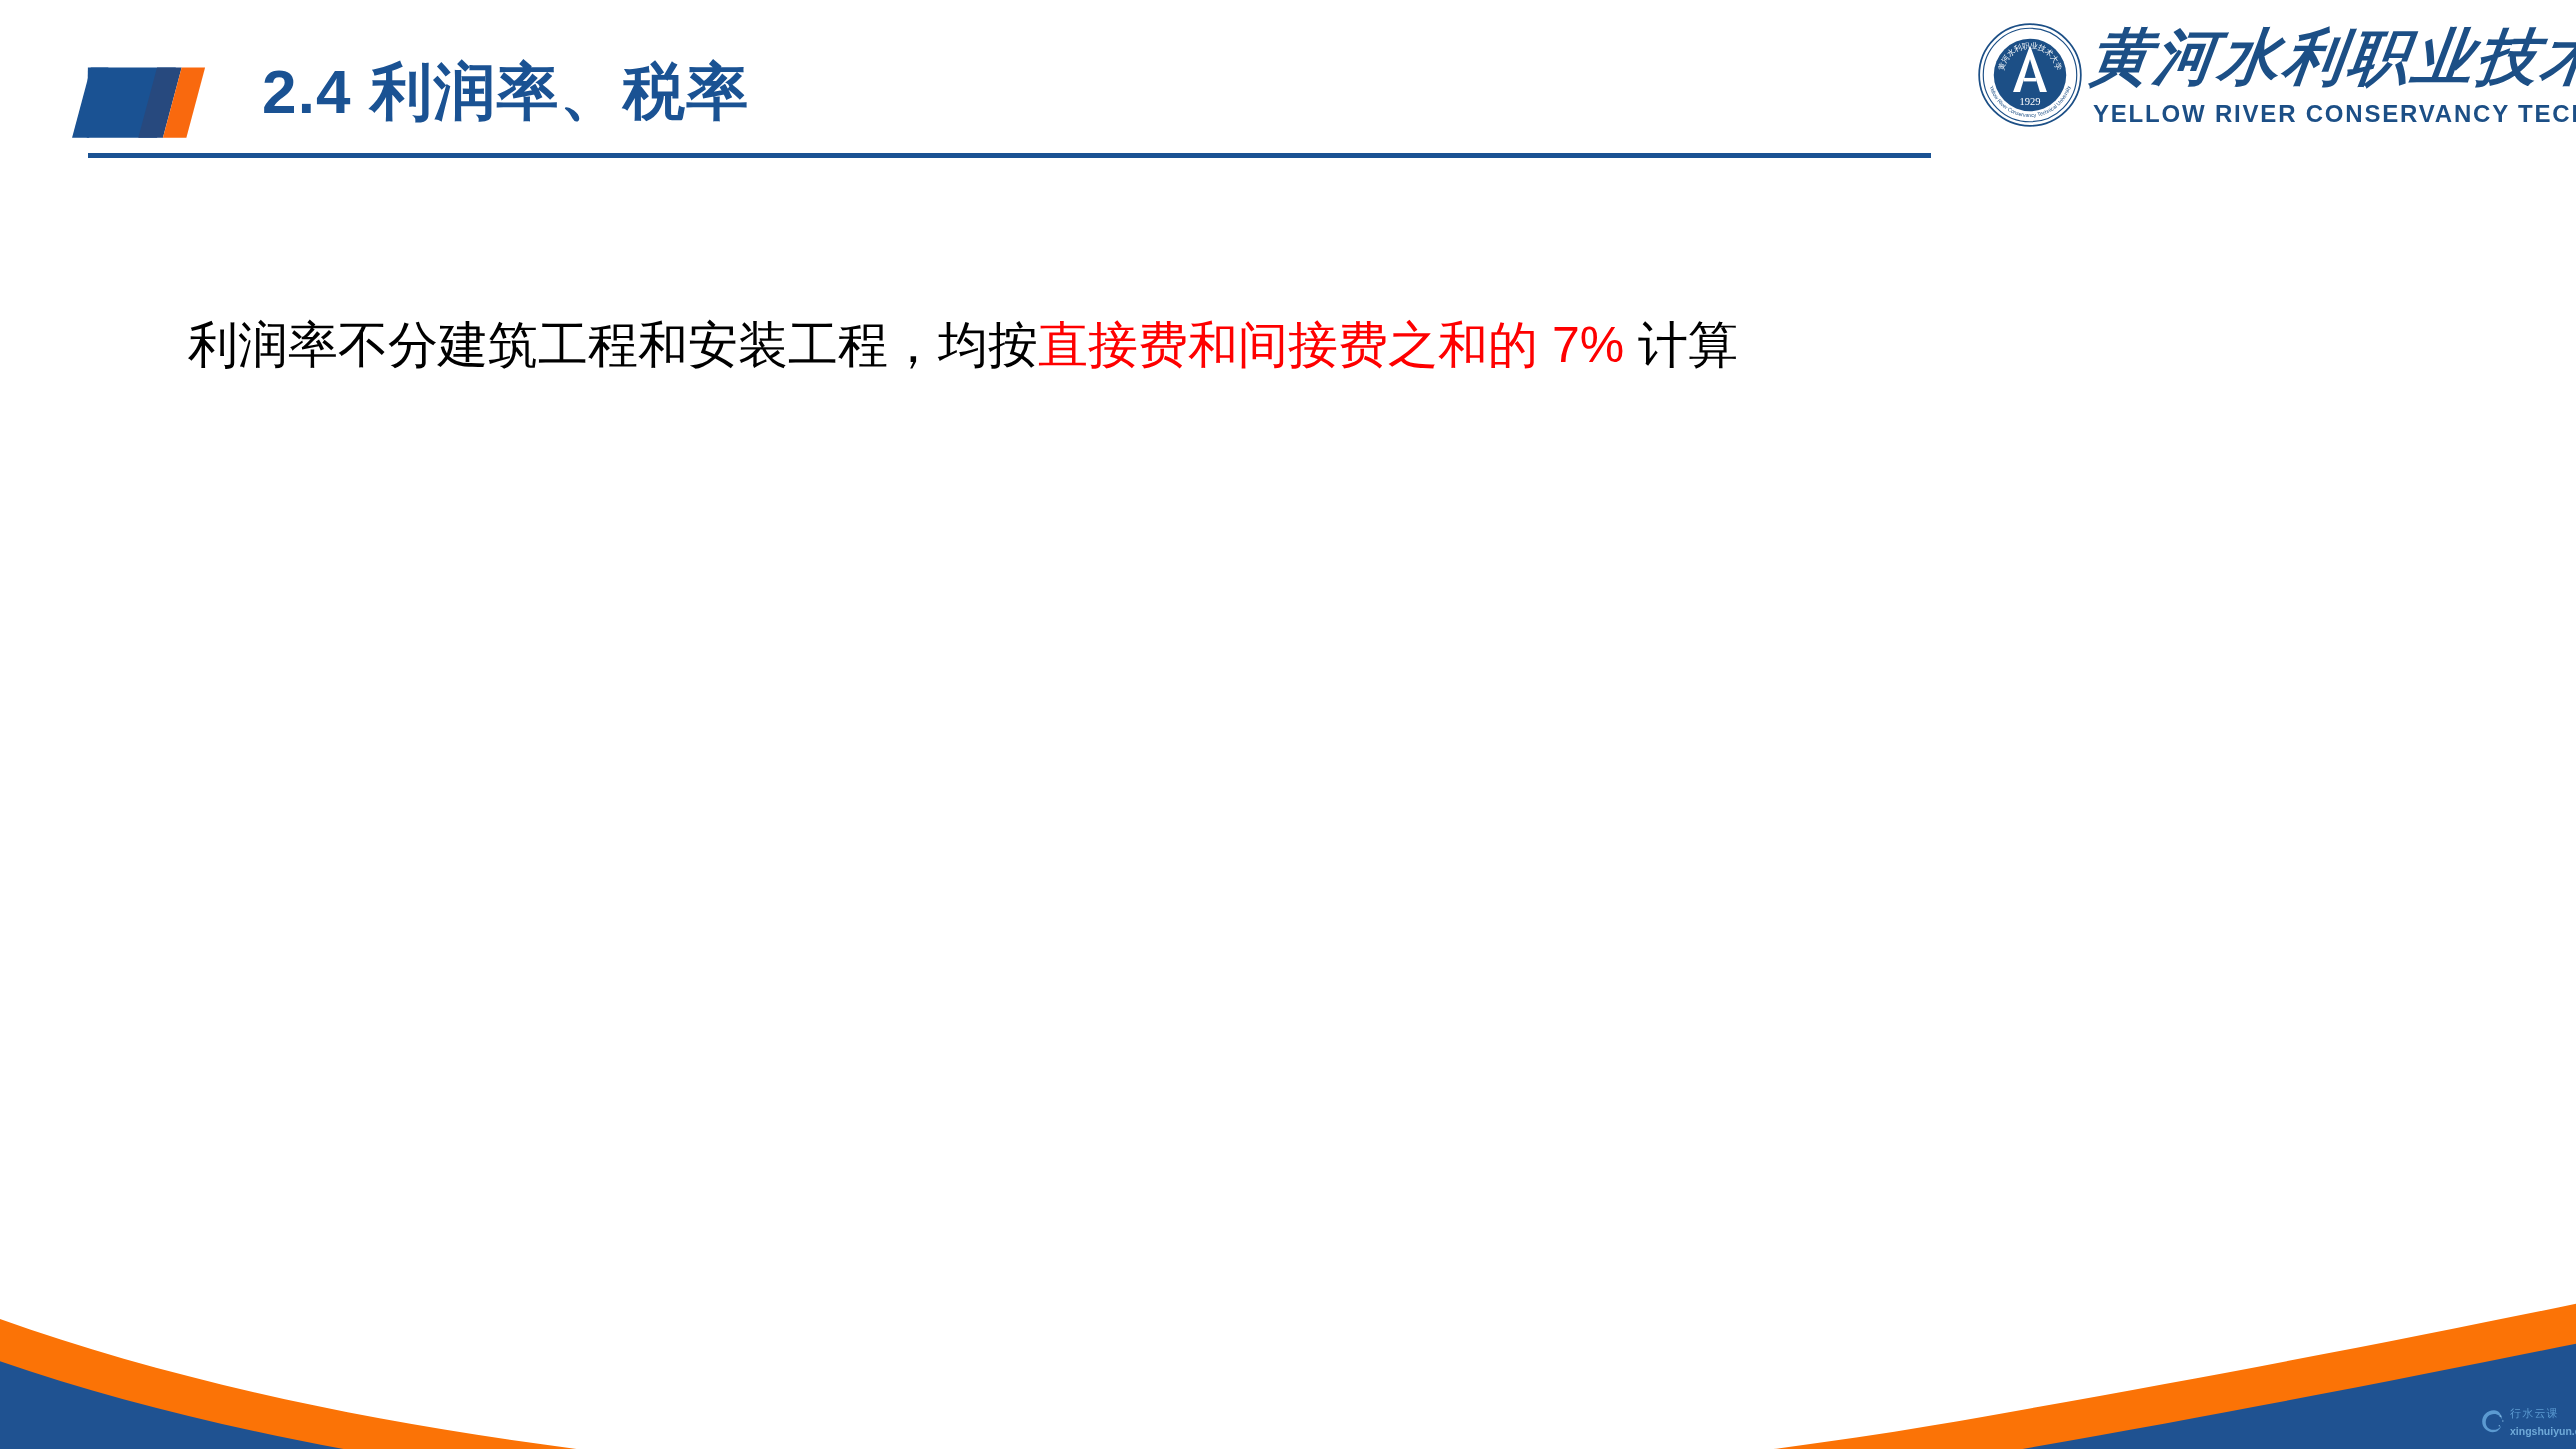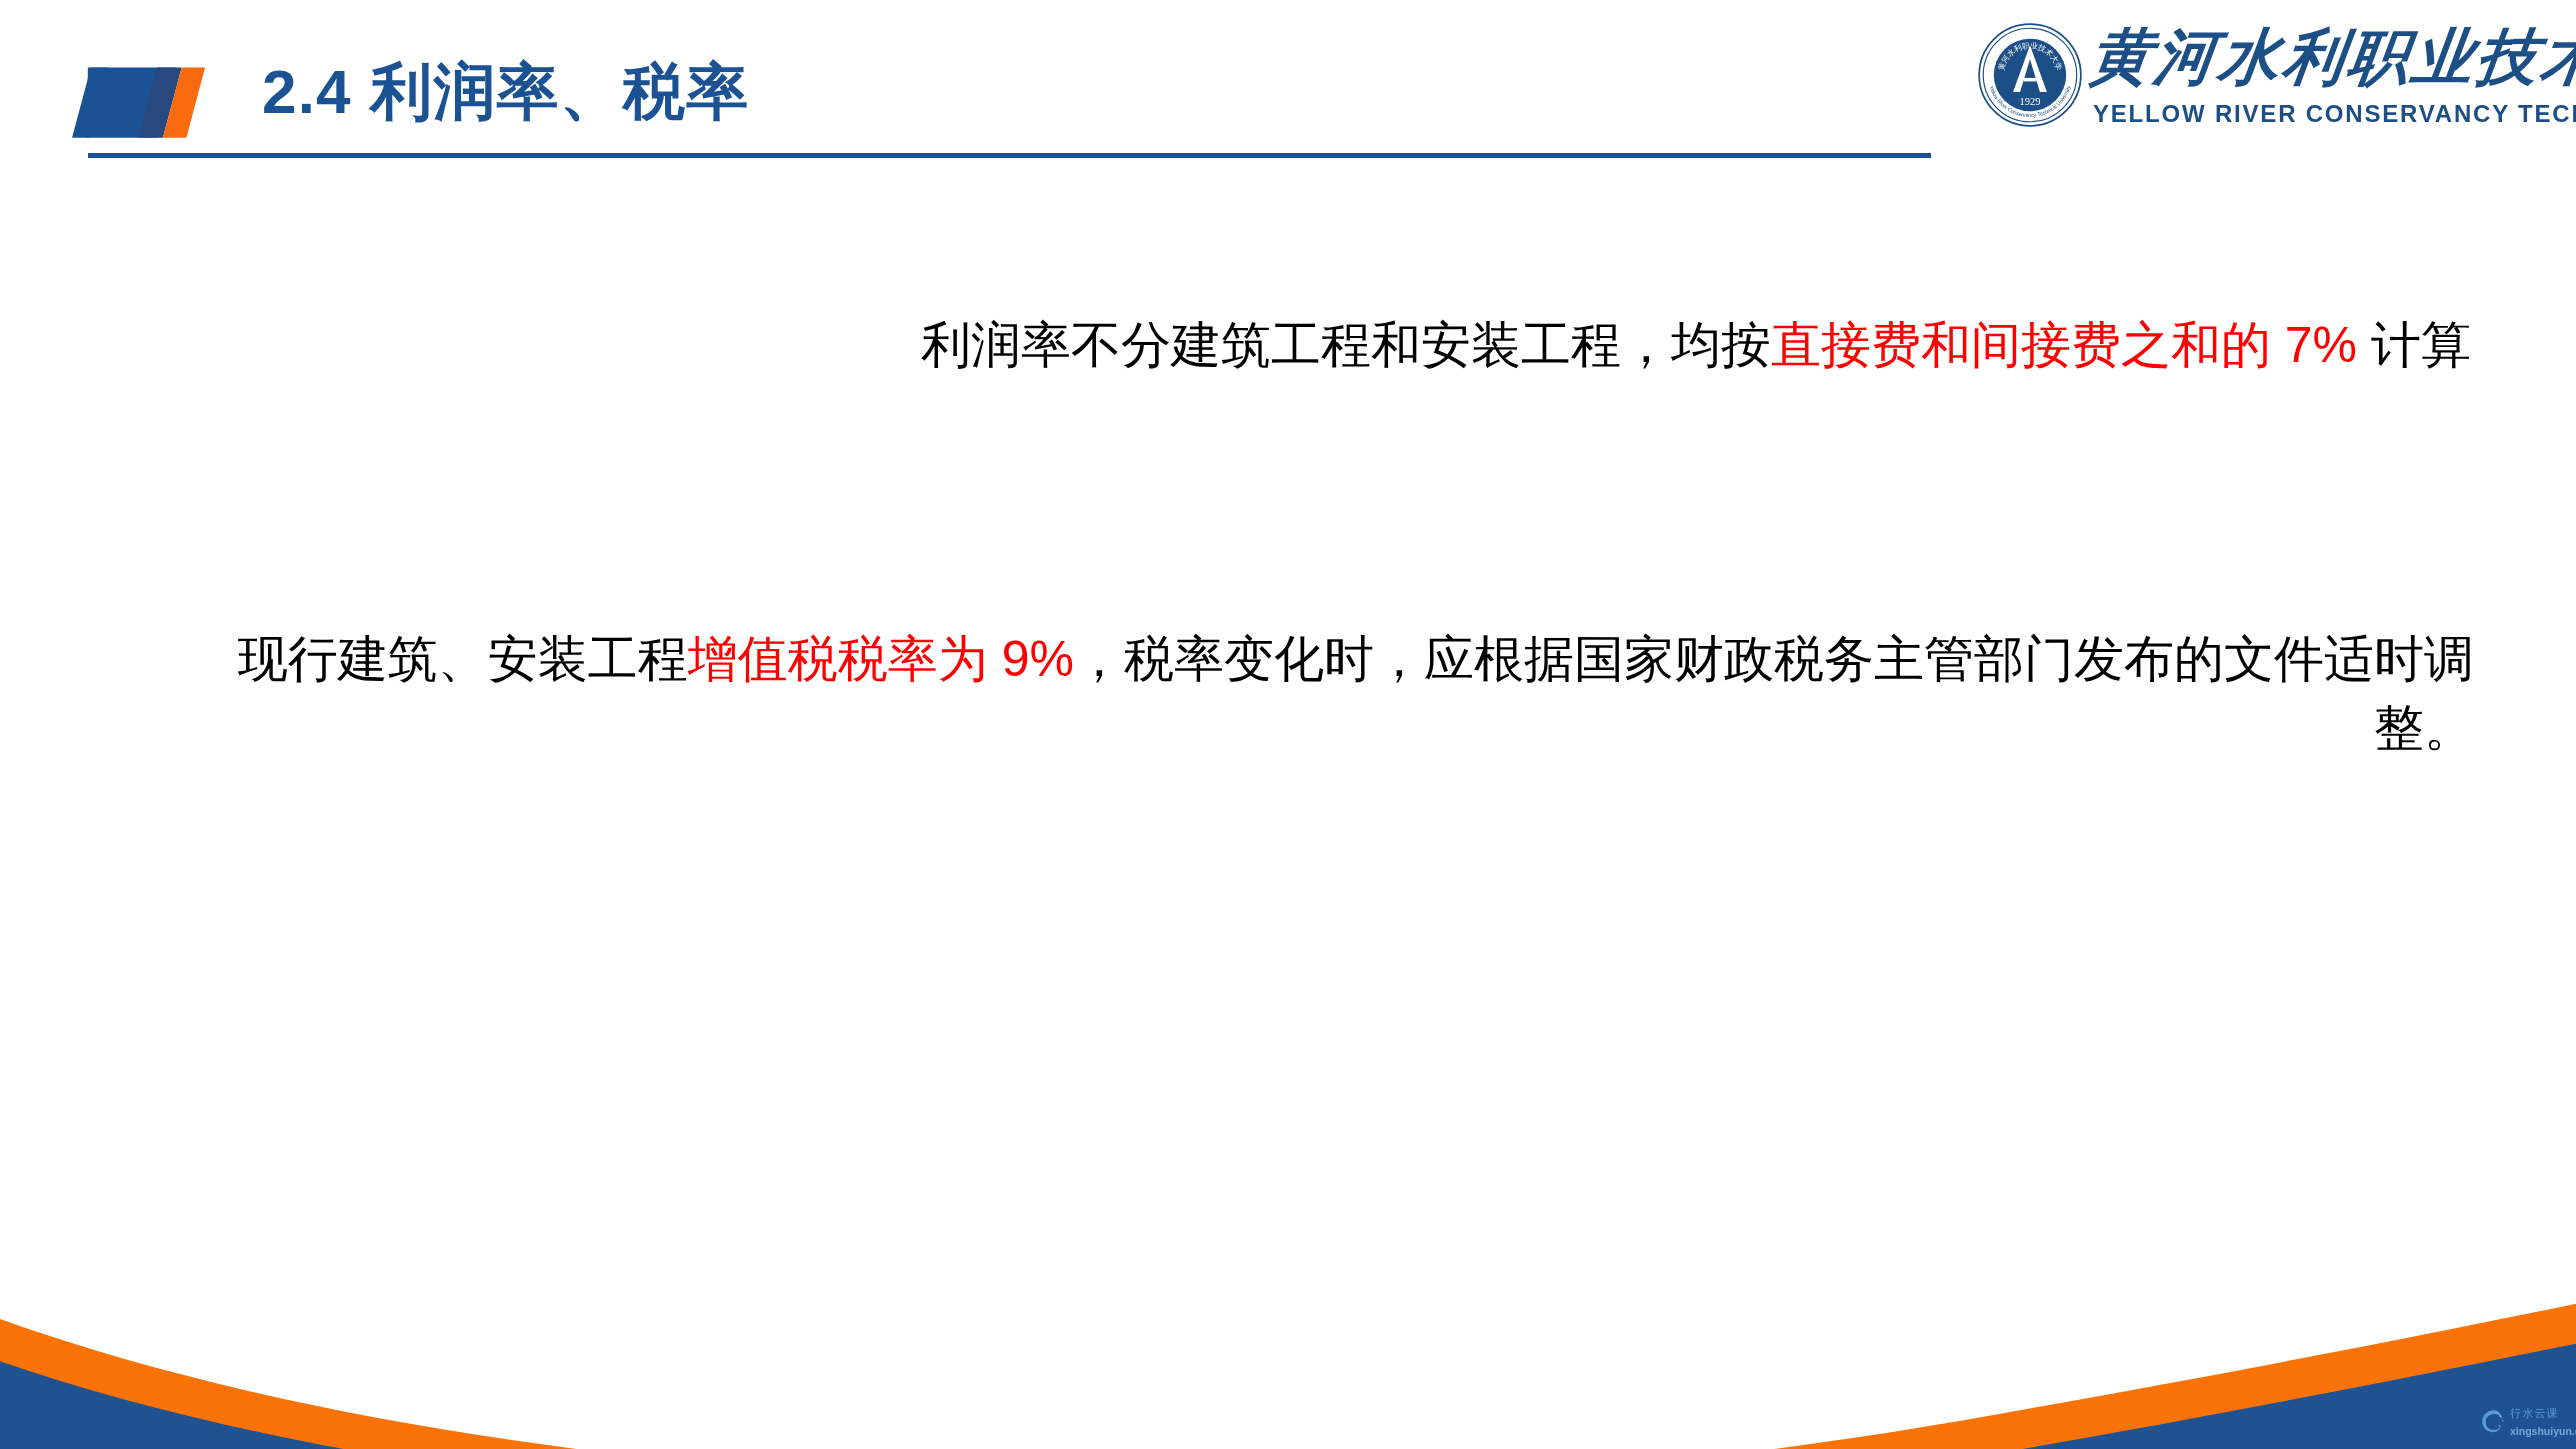--- a/index.html
+++ b/index.html
@@ -9,21 +9,20 @@
   }
   body {
     font-family: "Liberation Sans", "DejaVu Sans", sans-serif;
   }
   #slide {
     position: relative;
     width: 2576px;
     height: 1449px;
     background: #ffffff;
     overflow: hidden;
-    text-align: right;
   }
 
   
   .title-bars {
     position: absolute;
     left: 0;
     top: 0;
     width: 293px;
     height: 170px;
     pointer-events: none;
@@ -200,21 +199,20 @@
 
     <div class="logo-wordmark">黄河水利职业技术大学</div>
     <div class="logo-english">YELLOW RIVER CONSERVANCY TECHNICAL UNIVERSITY</div>
   </div>
 
   <div class="body-area">
 
     <div class="para p1"><span>利润率不分建筑工程和安装工程，均按</span><span class="hl">直接费和间接费之和的 7%</span><span> 计算</span></div>
 
 
-    <div class="para p3"><span>现行建筑、安装工程</span><span class="hl">增值税税率为 9%</span><span>，税率变化时，应根据国家财政税务主管部门发布的文件适时调整。</span></div>
 
   </div>
 
   <svg class="bottom-waves" viewBox="0 0 4400 340" preserveAspectRatio="none" xmlns="http://www.w3.org/2000/svg">
     <path d="M 0 118 C 900 440 2300 470 3300 300 C 3750 222 4120 150 4400 92 L 4400 340 L 0 340 Z" fill="#fb7306"></path>
     <path d="M 0 190 C 900 500 2350 520 3340 360 C 3780 284 4130 215 4400 160 L 4400 340 L 0 340 Z" fill="#1f5291"></path>
   </svg>
 
   <div class="watermark">
     <svg class="wm-icon" viewBox="0 0 44 44" xmlns="http://www.w3.org/2000/svg">

